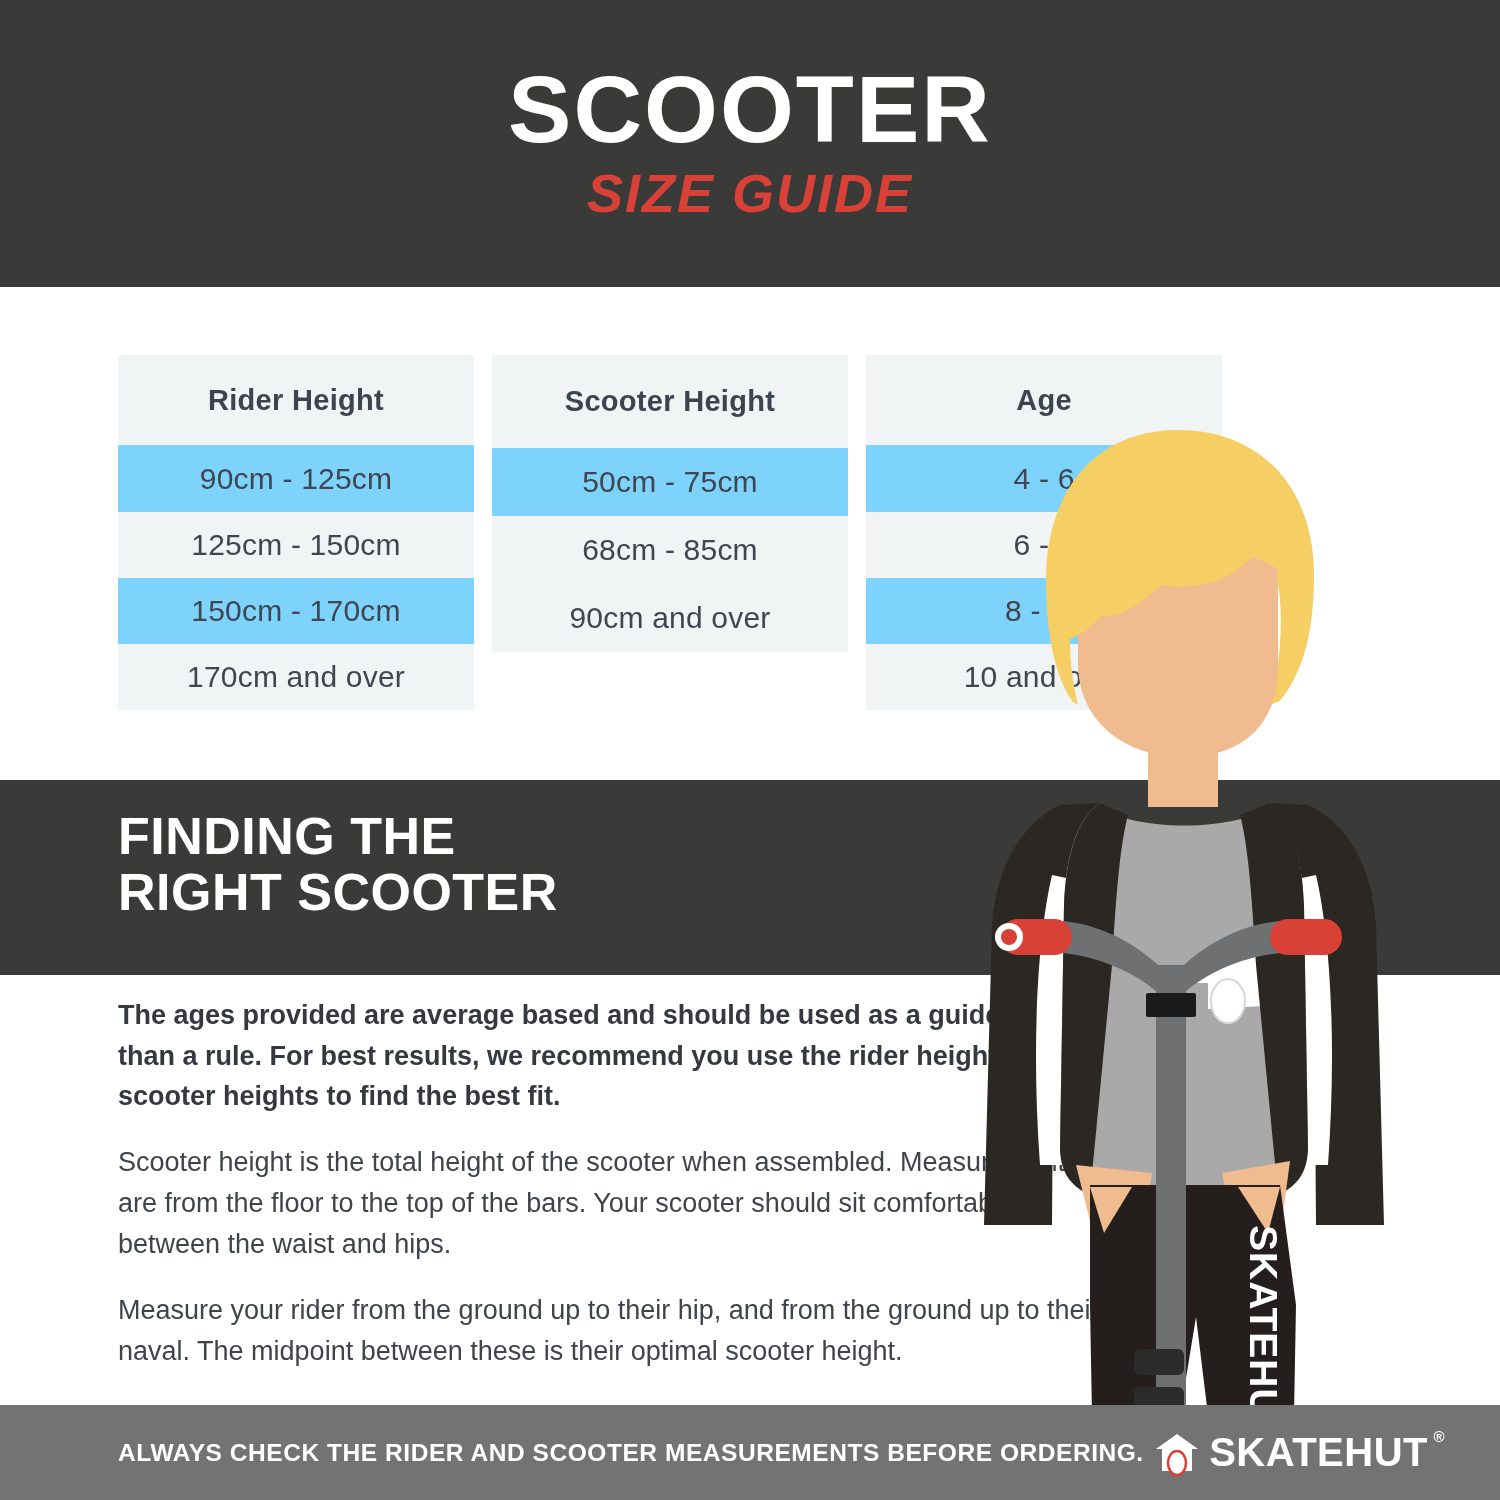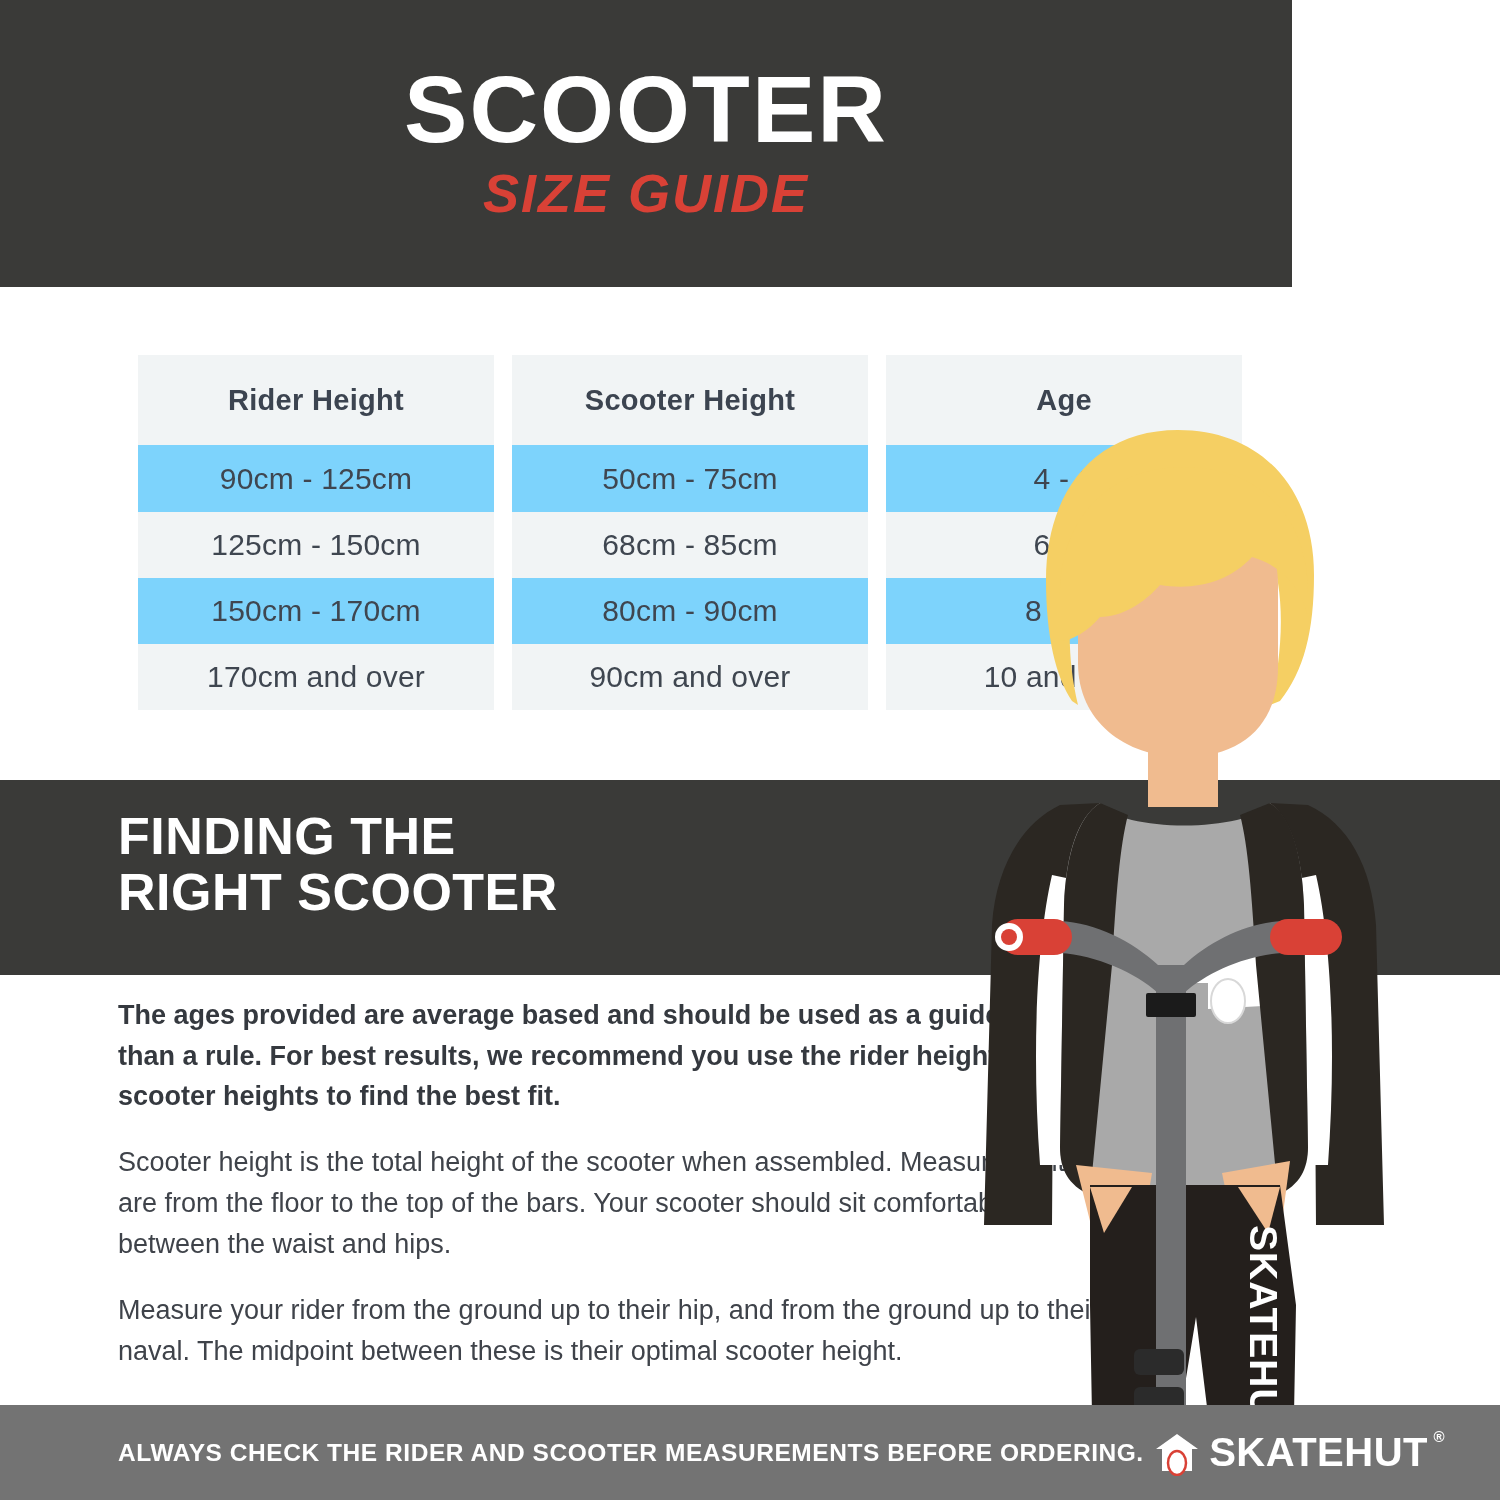--- a/index.html
+++ b/index.html
@@ -6,21 +6,21 @@
   html, body { width:1500px; height:1500px; }
   body {
     font-family: "Liberation Sans", sans-serif;
     background:#ffffff;
     position:relative;
     overflow:hidden;
   }
 
   
   .header-band{
-    position:absolute; left:0; top:0; width:1292px; height:287px;
+    position:absolute; left:0; top:0; width:1500px; height:287px;
     background:#3a3a38;
     display:flex; flex-direction:column;
     align-items:center; justify-content:center;
   }
   .title-main{
     color:#ffffff;
     font-size:95px;
     font-weight:bold;
     letter-spacing:2px;
     line-height:0.98;
@@ -34,21 +34,21 @@
     font-style:italic;
     line-height:1.1;
     margin-top:8px;
     text-align:center;
   }
 
   
   .table-wrap{
     position:absolute; left:118px; top:355px;
     width:1110px; height:355px;
-    display:flex; gap:18px;margin-left:20px;
+    display:flex; gap:18px;
   }
   .tcol{
     width:356px;
     display:flex; flex-direction:column;
   }
   .tcol .th{
     height:93px;
     background:#f1f4f5;
     display:flex; align-items:center; justify-content:center;
     font-size:29px; font-weight:bold; color:#3c4450;
@@ -137,21 +137,20 @@
     <div class="td odd">90cm - 125cm</div>
     <div class="td even">125cm - 150cm</div>
     <div class="td odd">150cm - 170cm</div>
     <div class="td even">170cm and over</div>
   </div>
 
   <div class="tcol">
     <div class="th">Scooter Height</div>
     <div class="td odd">50cm - 75cm</div>
     <div class="td even">68cm - 85cm</div>
-    <div class="td odd">80cm - 90cm</div>
     <div class="td even">90cm and over</div>
   </div>
 
   <div class="tcol">
     <div class="th">Age</div>
     <div class="td odd">4 - 6</div>
     <div class="td even">6 - 8</div>
     <div class="td odd">8 - 12</div>
     <div class="td even">10 and over</div>
   </div>

